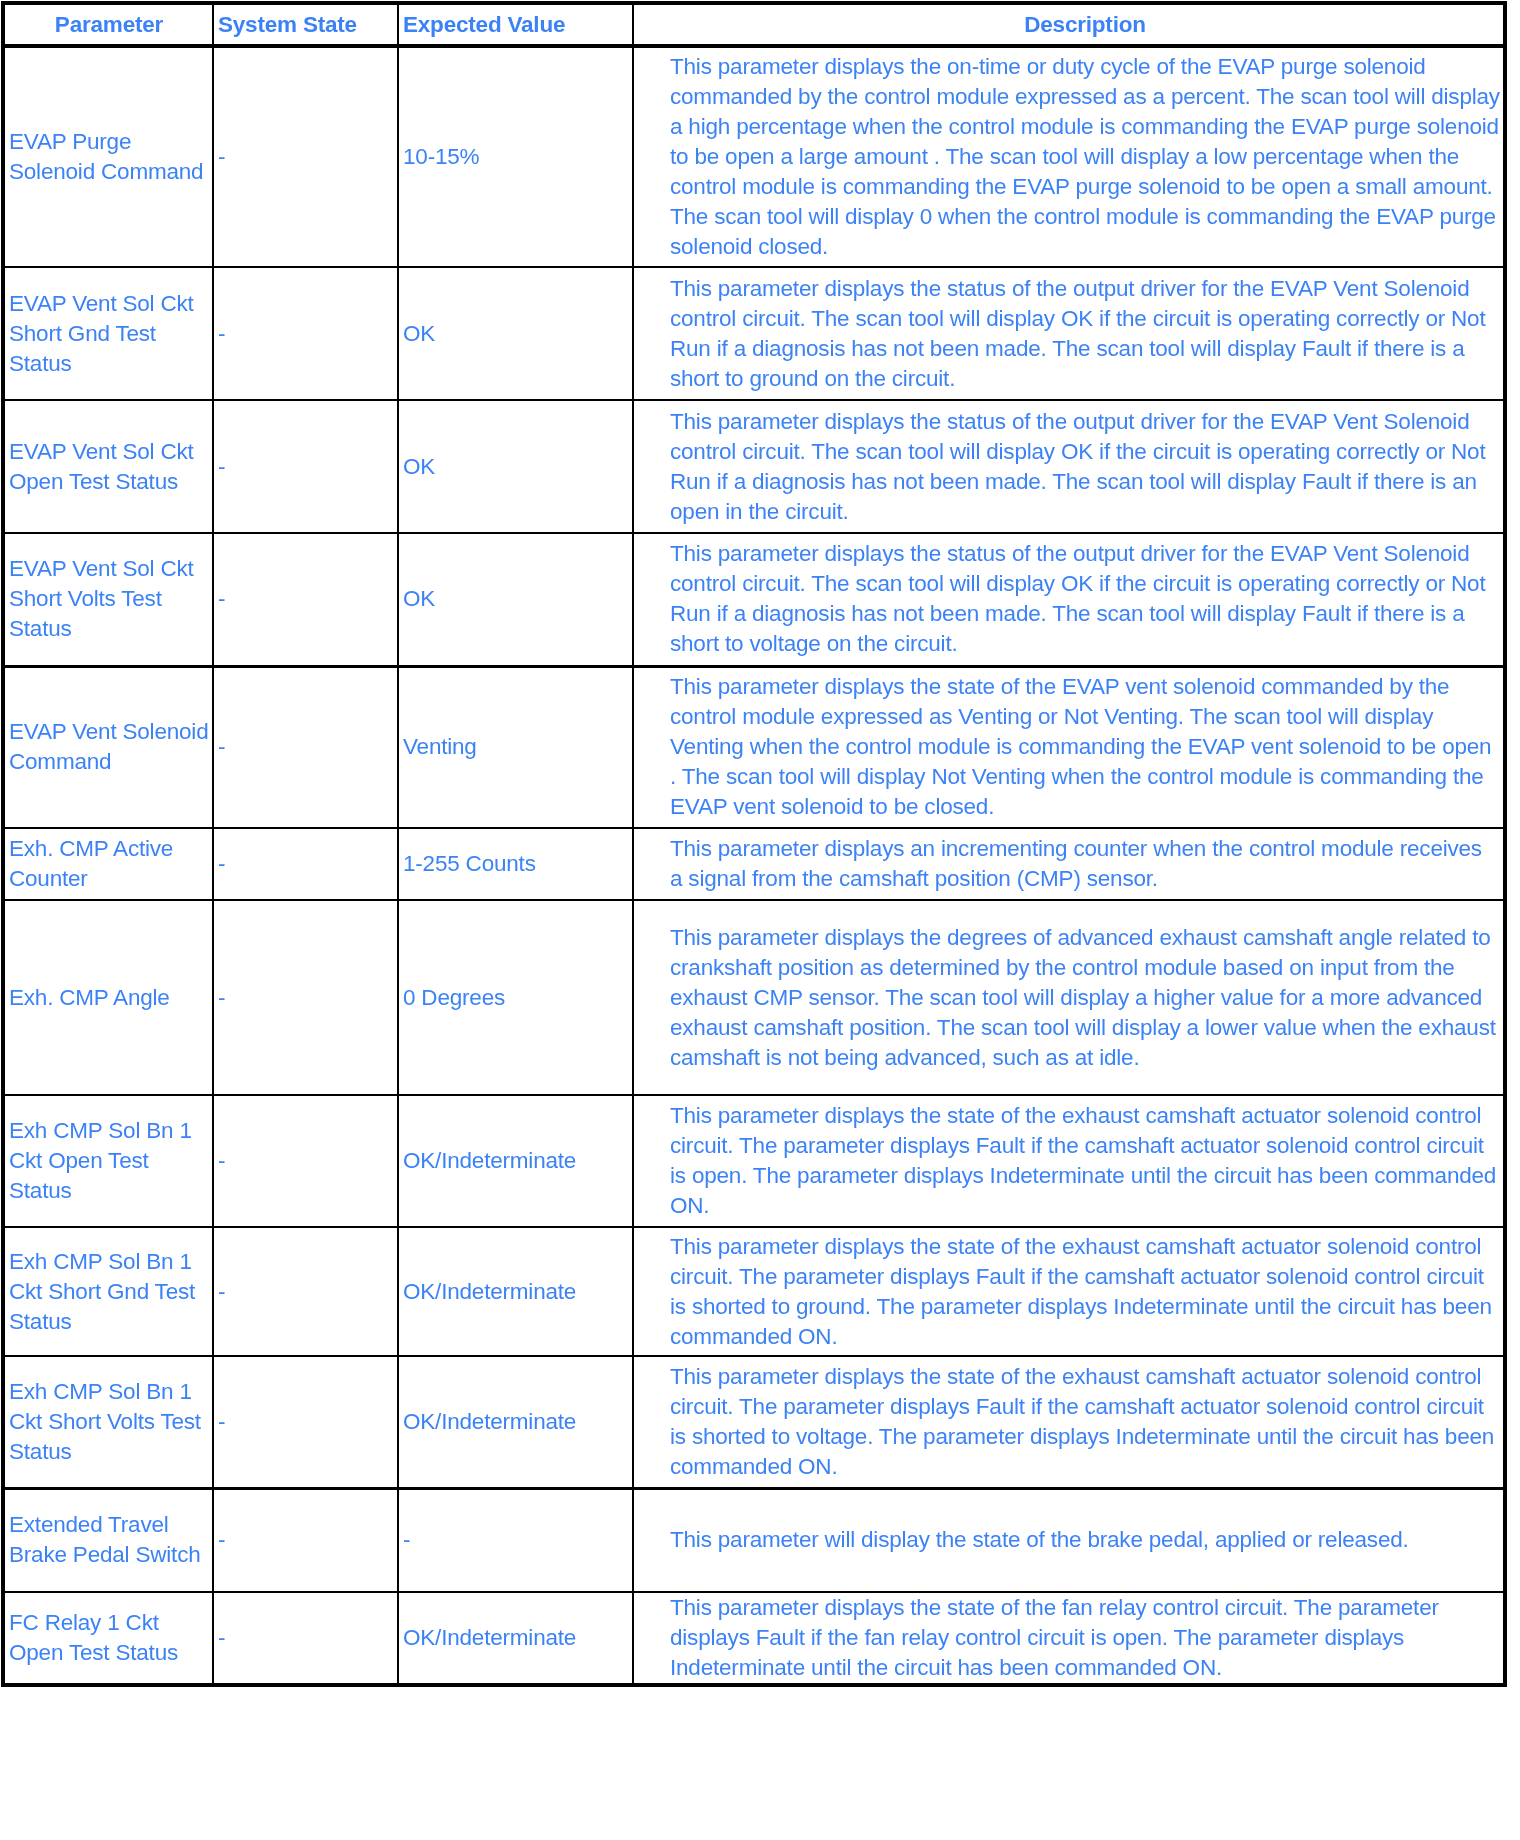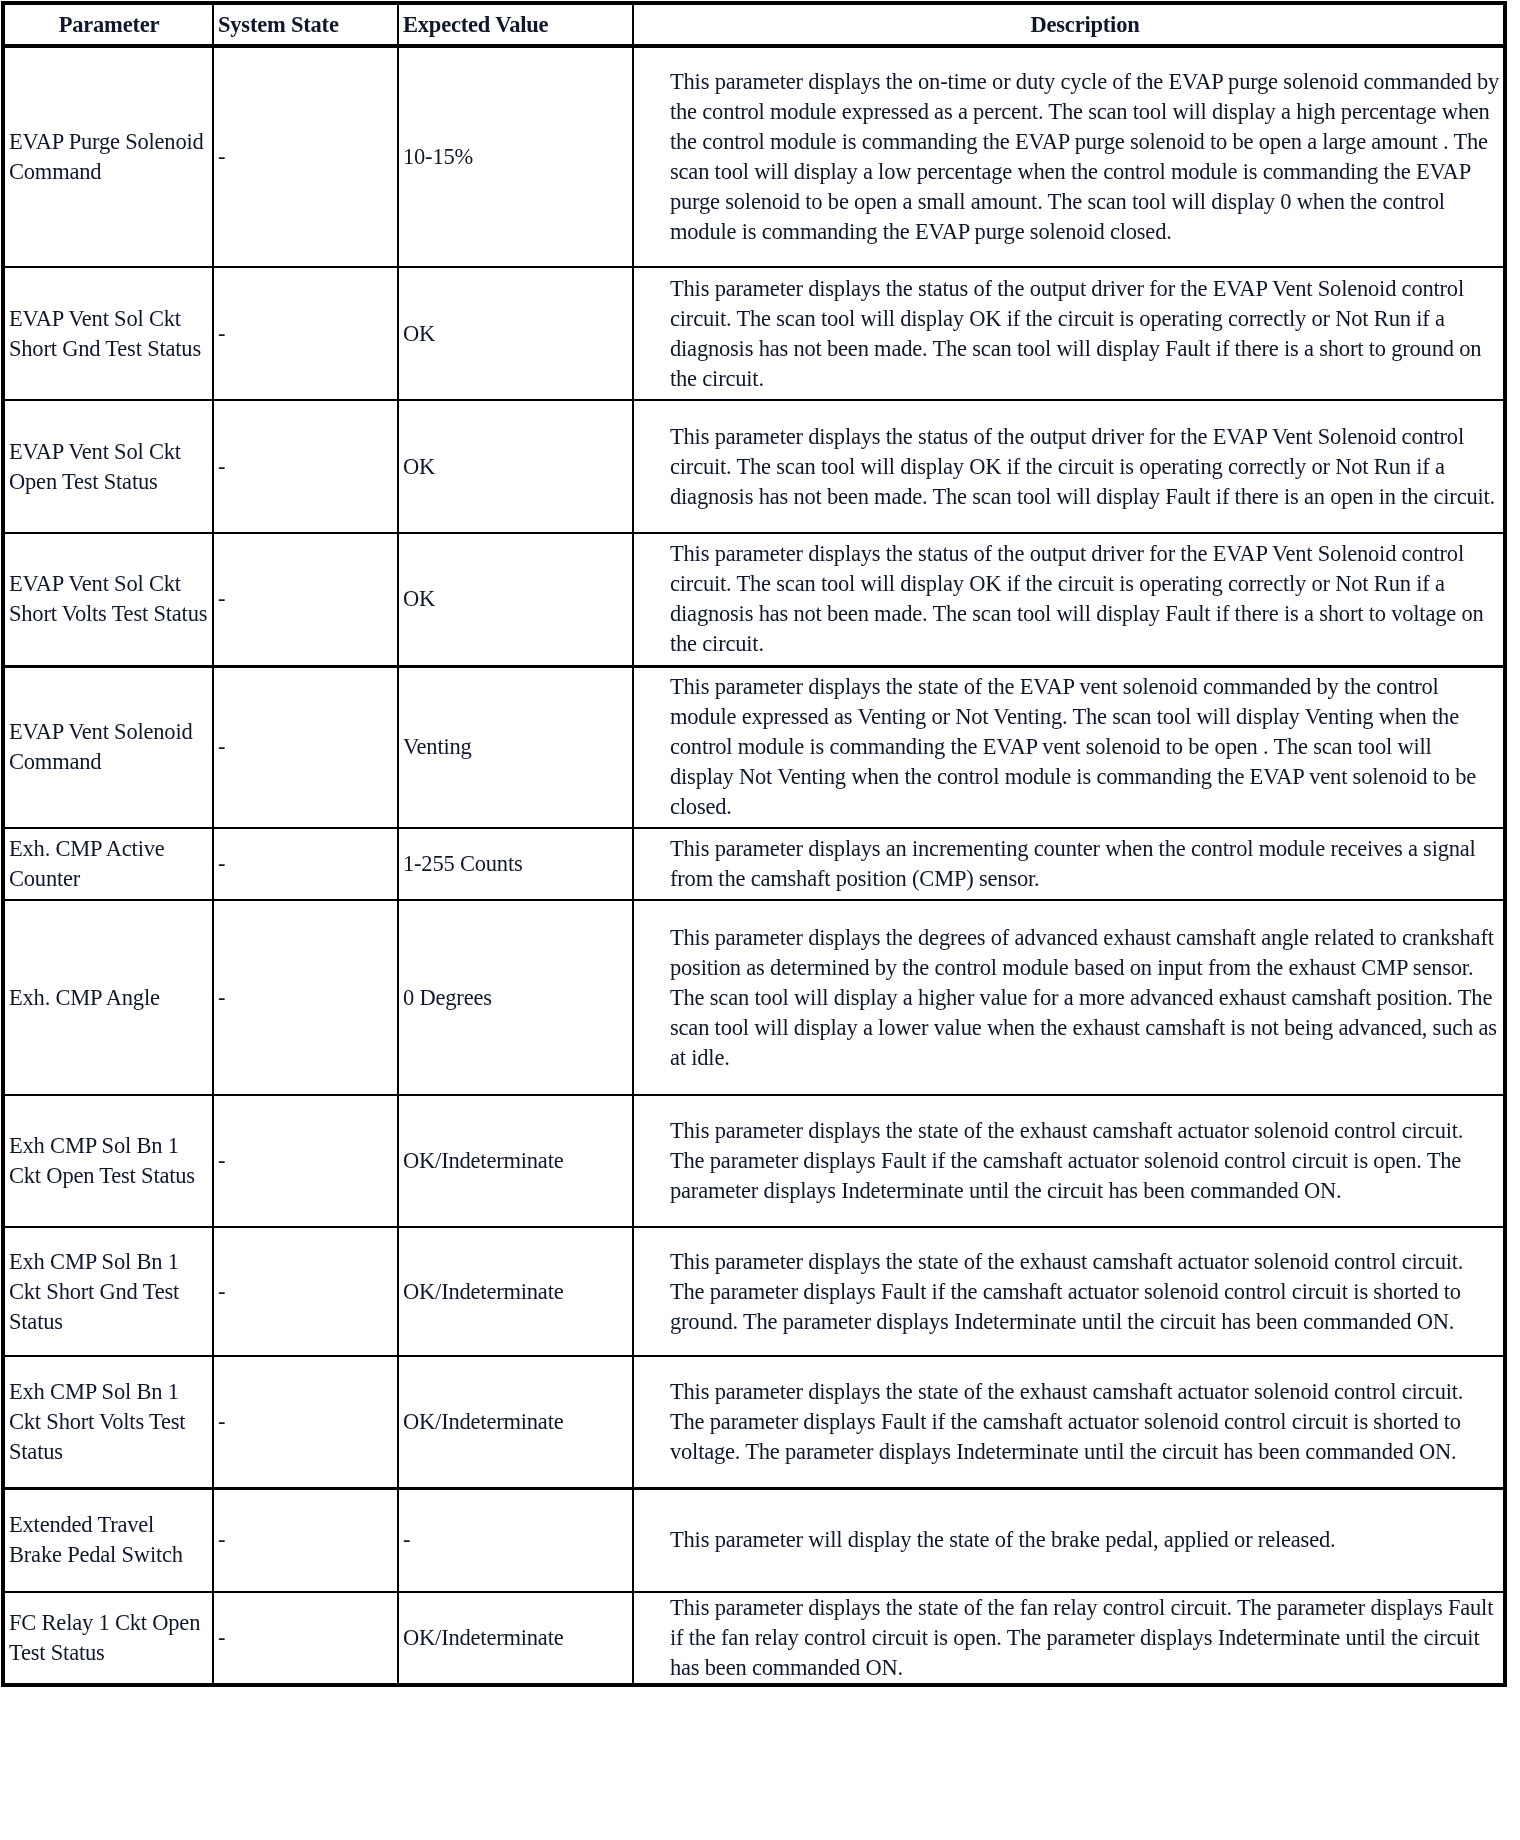--- a/index.html
+++ b/index.html
@@ -7,24 +7,24 @@
   .sheet {
     position: absolute; left: 1px; top: 1px;
     width: 1506px;
     border: 4px solid #000;
     box-sizing: border-box;
   }
   table.params {
     border-collapse: collapse;
     width: 100%;
     table-layout: fixed;
-    font-family: Liberation Serif, serif;
+    font-family: Liberation Sans, sans-serif;
     font-size: 22.5px;
     line-height: 30px;
-    color: #0f172a;
+    color: #3b82f6;
     letter-spacing: -0.2px;
   }
   table.params col.c1 { width: 208px; }
   table.params col.c2 { width: 185px; }
   table.params col.c3 { width: 235px; }
   table.params col.c4 { width: auto; }
   table.params th, table.params td {
     border: 2px solid #000;
     padding: 0 3px 0 4px;
     vertical-align: middle;

